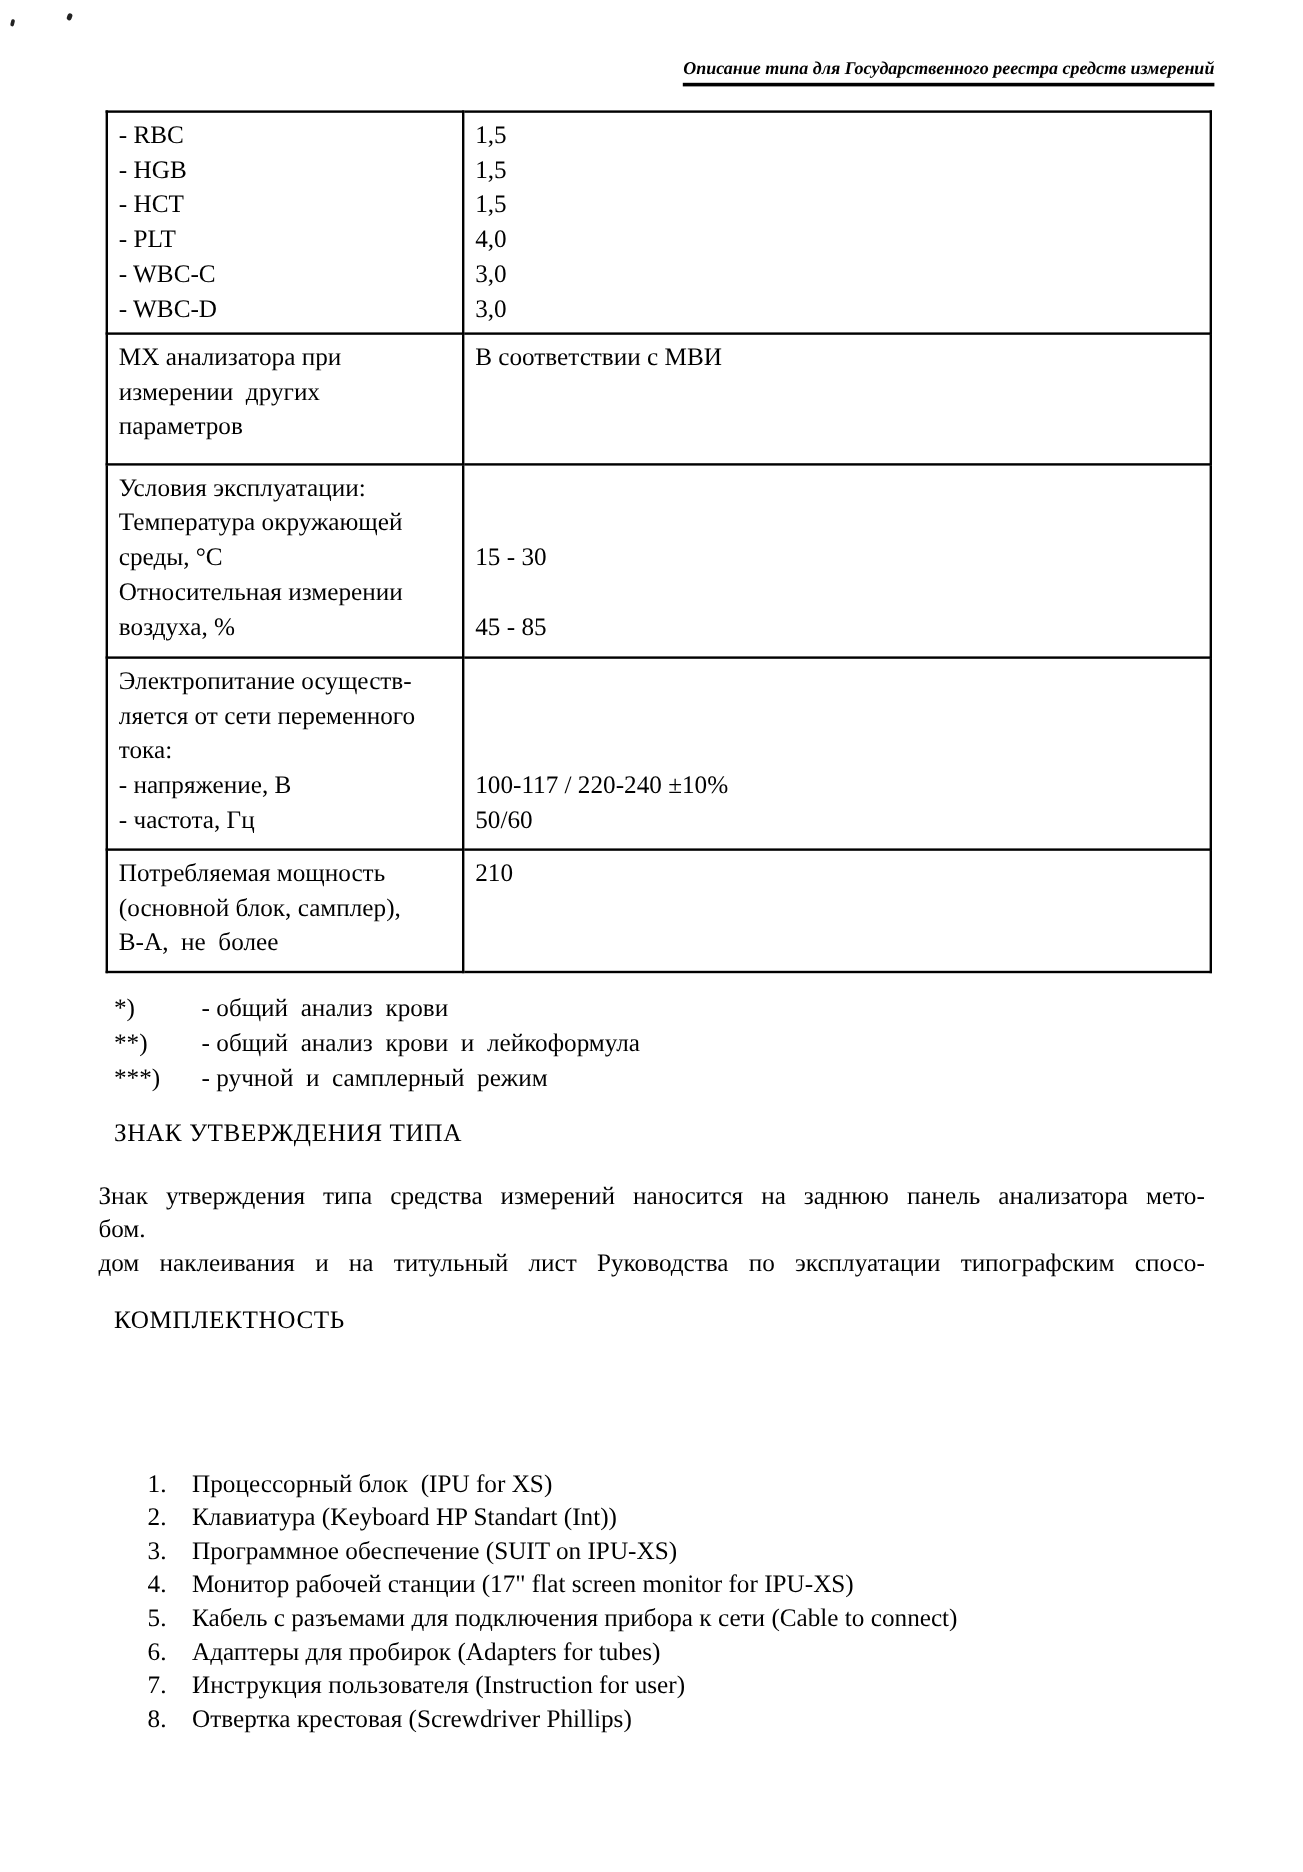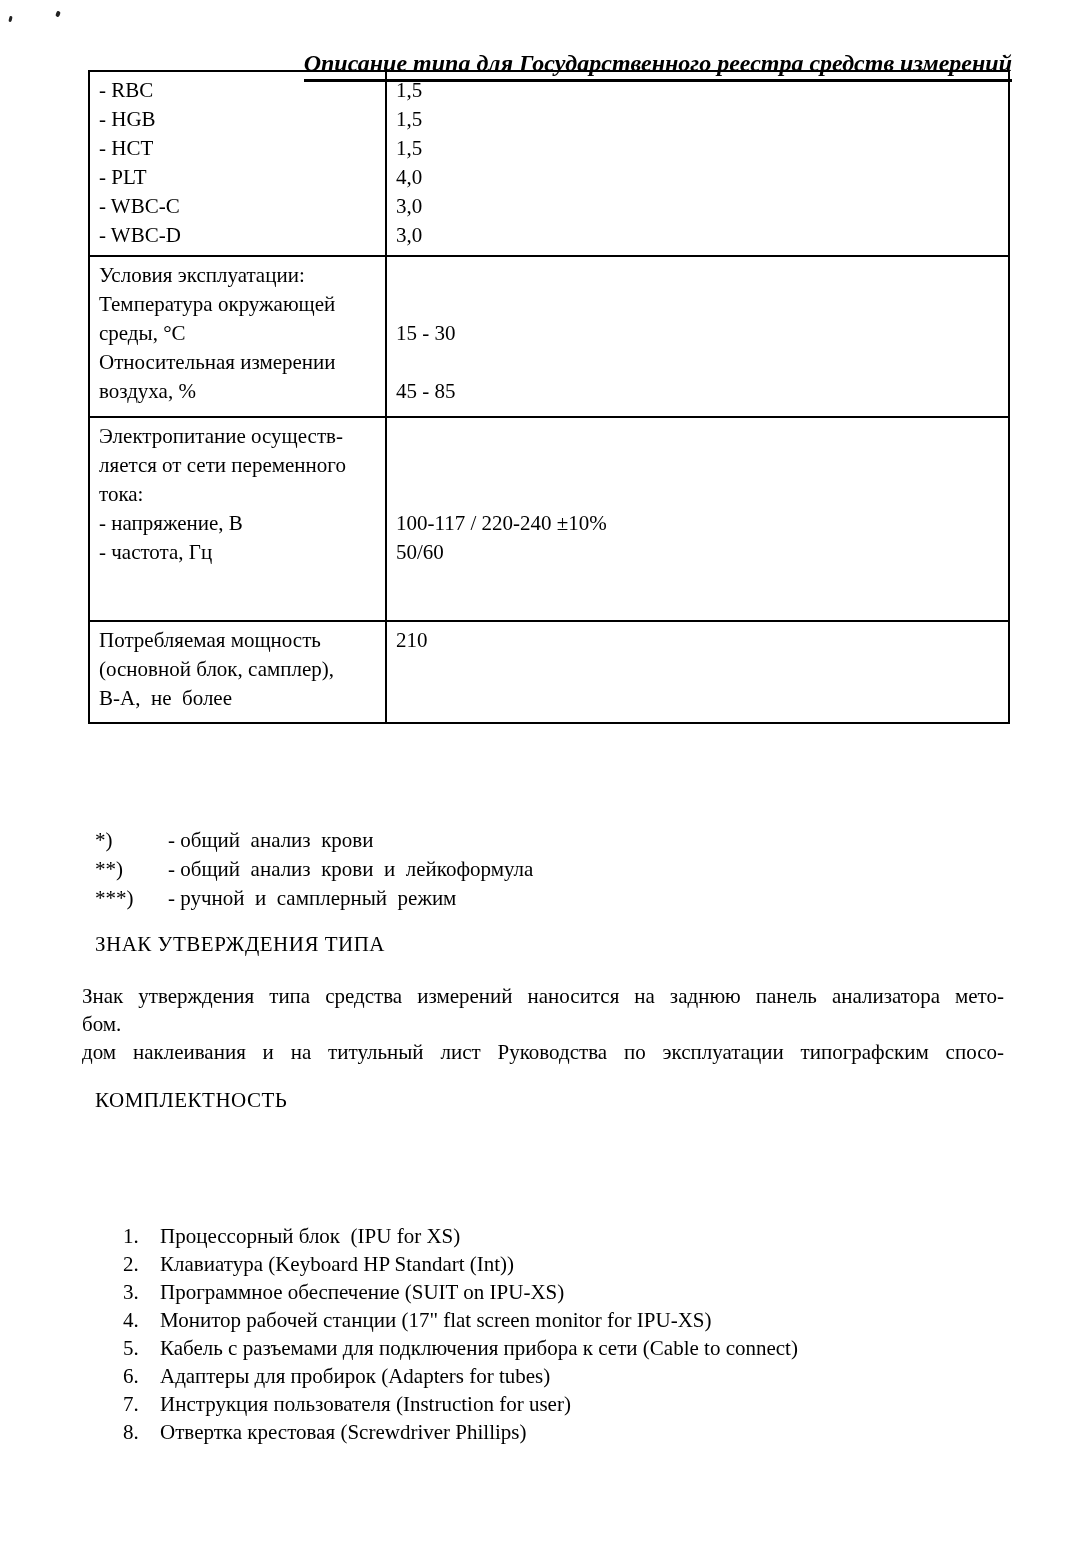--- a/index.html
+++ b/index.html
@@ -17,51 +17,51 @@
   
   .speck { position: absolute; background: #222; }
   .speck-a { top: 16px; left: 9px;  width: 3px; height: 6px; transform: rotate(14deg); border-radius: 2px; }
   .speck-b { top: 11px; left: 56px; width: 4px; height: 6px; transform: rotate(20deg); border-radius: 2px; }
 
   
   .doc-header {
     position: absolute;
     top: 50px;
     right: 74px;
-    font-size: 24px;
+    font-size: 15px;
     font-weight: bold;
     font-style: italic;
   }
   .doc-header .inner {
     display: inline-block;
     border-bottom: 3px solid #000;
     padding-bottom: 2px;
   }
 
   
   .spec-table {
     position: absolute;
-    top: 70px;
+    top: 92px;
     left: 88px;
     width: 920px;
     border-collapse: collapse;
     table-layout: fixed;
     font-size: 21px;
   }
   .spec-table td {
     border: 2px solid #000;
     vertical-align: top;
     padding: 4px 10px 0 9px;
   }
   .spec-table .c1 { width: 297px; }
   .spec-table .c2 { width: 623px; }
   .r1 { height: 185px; }
   .r2 { height: 109px; }
   .r3 { height: 161px; }
-  .r4 { height: 204px; }
+  .r4 { height: 160px; }
   .r5 { height: 102px; }
   .line { line-height: 29px; min-height: 29px; white-space: pre; }
 
   
   .footnotes { position: absolute; top: 826px; left: 95px; font-size: 21px; }
   .fn-row  { display: flex; line-height: 29px; }
   .fn-marker { width: 73px; white-space: pre; }
   .fn-text { white-space: pre; }
 
   
@@ -117,20 +117,30 @@
         </td>
         <td>
           <div class="line">1,5</div>
           <div class="line">1,5</div>
           <div class="line">1,5</div>
           <div class="line">4,0</div>
           <div class="line">3,0</div>
           <div class="line">3,0</div>
         </td>
       </tr>
+      <tr class="r2">
+        <td>
+          <div class="line">МХ анализатора при</div>
+          <div class="line">измерении  других</div>
+          <div class="line">параметров</div>
+        </td>
+        <td>
+          <div class="line">В соответствии с МВИ</div>
+        </td>
+      </tr>
       <tr class="r3">
         <td>
           <div class="line">Условия эксплуатации:</div>
           <div class="line">Температура окружающей</div>
           <div class="line">среды, °С</div>
           <div class="line">Относительная измерении</div>
           <div class="line">воздуха, %</div>
         </td>
         <td>
           <div class="line"></div>

